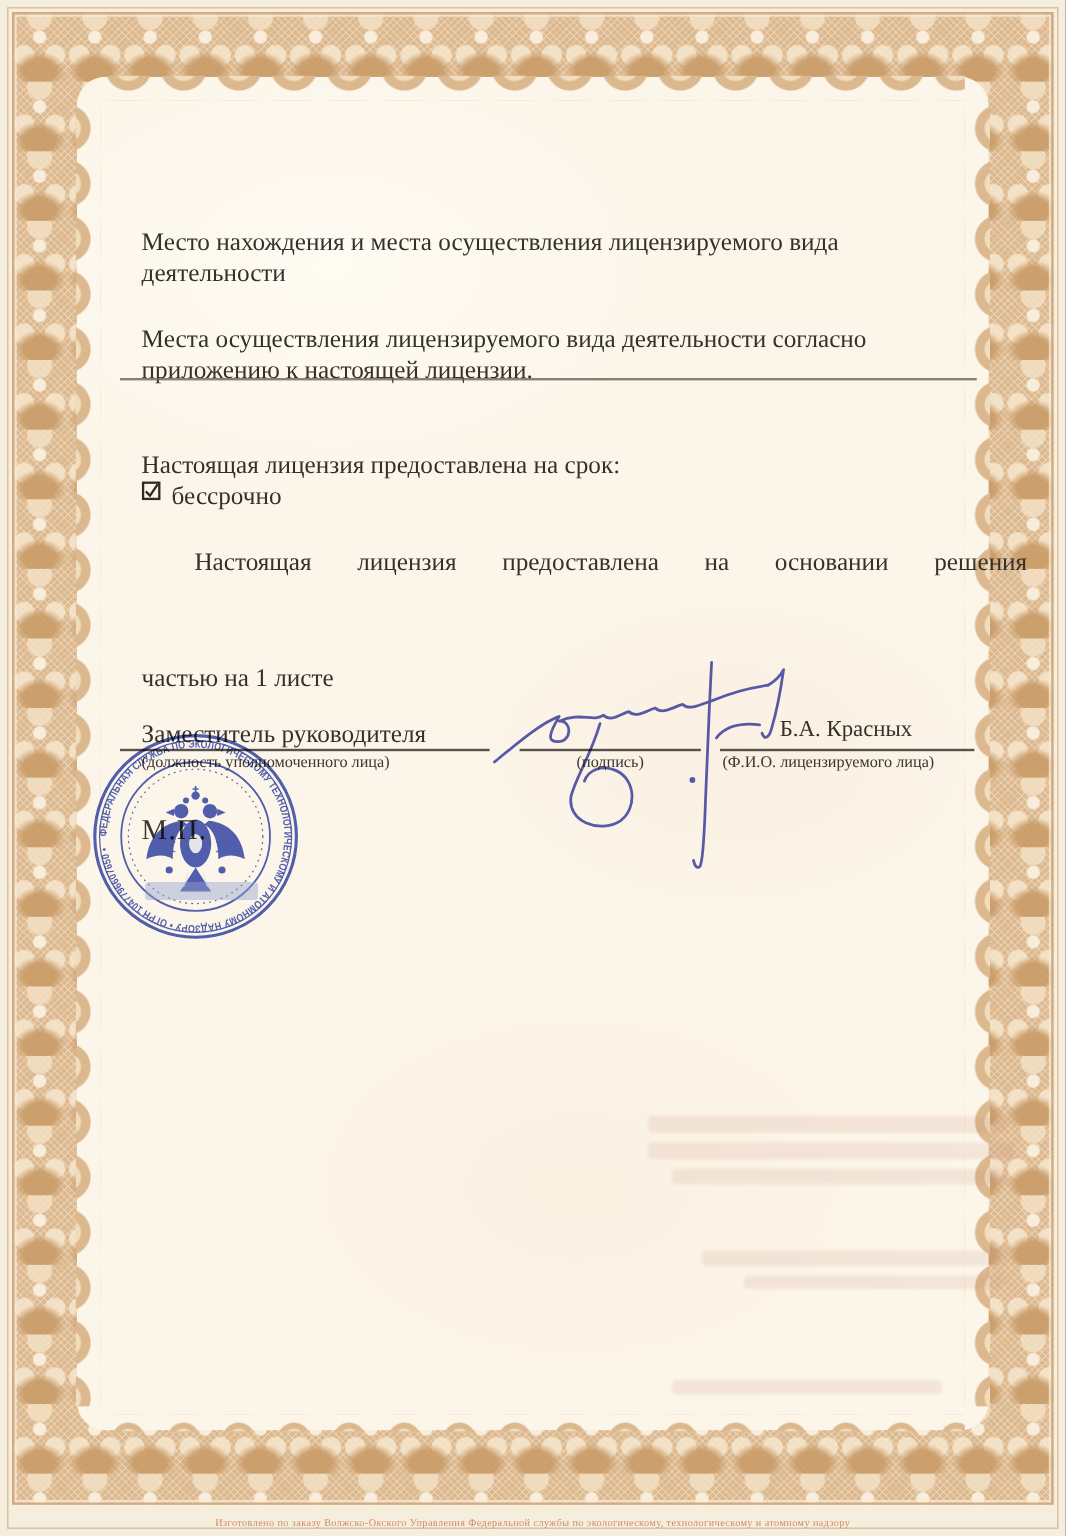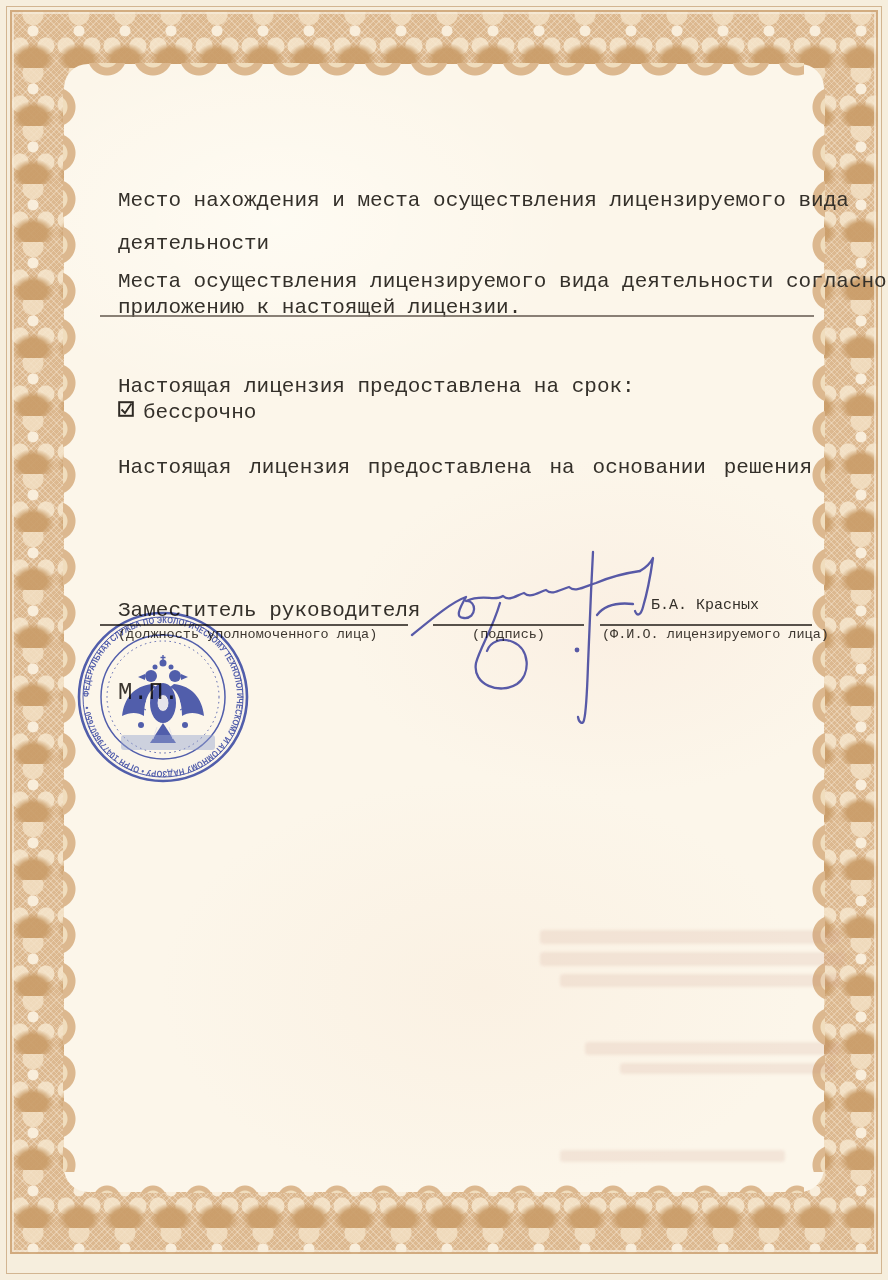--- a/index.html
+++ b/index.html
@@ -65,28 +65,28 @@
       radial-gradient(circle at 28px 23px, #f0ddbd 0 11px, rgba(0,0,0,0) 12px),
       radial-gradient(circle at 28px 23px, #dcb88f 0 19px, rgba(0,0,0,0) 20px);
     background-size:21px 46px; background-repeat:repeat-y; }
   .sc-bottom { bottom:-1px; left:20px; right:20px; height:14px;
     background-image:
       radial-gradient(circle at 23px 20px, #f0ddbd 0 8px, rgba(0,0,0,0) 9px),
       radial-gradient(circle at 23px 20px, #dcb88f 0 13px, rgba(0,0,0,0) 14px);
     background-size:46px 14px; background-repeat:repeat-x; }
 
   
-  .text-layer { position:absolute; inset:0; z-index:2;font-family:Liberation Mono, monospace; }
+  .text-layer { position:absolute; inset:0; z-index:2; }
   .tline { position:absolute; left:118px; width:694px; font-size:21px; line-height:26.5px; white-space:nowrap; }
   .tblock { position:absolute; left:118px; width:694px; font-size:21px; line-height:26.5px; }
-  .just { text-align:justify; text-align-last:justify; white-space:normal; }
+  .just { text-align:justify; text-align-last:justify; white-space:normal;margin-left:44px; }
   .rule { position:absolute; height:2px; background:#6b6257; opacity:.8; }
   .sig-rule { position:absolute; height:1.5px; background:#57514a; top:624px; }
   .caption { position:absolute; top:627px; font-size:13.5px; color:#3c362f; white-space:nowrap; }
-  .officer-name { position:absolute; left:598px; width:214px; top:597px; font-size:15px; text-align:center; white-space:nowrap; }
+  .officer-name { position:absolute; left:598px; width:214px; top:597px; font-size:19px; text-align:center; white-space:nowrap; }
   .seal-mark { position:absolute; left:118px; top:679px; font-size:24px; letter-spacing:1px; color:#3b352e; z-index:2; }
 
   .checkbox-row { position:absolute; left:118px; top:401px; height:27px; display:flex; align-items:flex-start; gap:9px; font-size:21px; }
   .cbx { width:16px; height:16px; flex:0 0 auto; }
 
   
   .ghost { position:absolute; background:rgba(197,146,125,.16); filter:blur(1.5px); border-radius:4px; z-index:1; }
 
   
   .stamp-wrap { position:absolute; left:77px; top:611px; width:172px; height:172px; z-index:3; mix-blend-mode:multiply; opacity:.92; }
@@ -115,36 +115,37 @@
   <div class="ghost" style="left:540px;top:930px;width:300px;height:14px;"></div>
   <div class="ghost" style="left:540px;top:952px;width:305px;height:14px;"></div>
   <div class="ghost" style="left:560px;top:974px;width:280px;height:13px;"></div>
   <div class="ghost" style="left:585px;top:1042px;width:255px;height:13px;"></div>
   <div class="ghost" style="left:620px;top:1063px;width:215px;height:11px;"></div>
   <div class="ghost" style="left:560px;top:1150px;width:225px;height:12px;"></div>
 
   <div class="text-layer">
 
     <div class="tline" style="top:188px">Место нахождения и места осуществления лицензируемого вида</div>
-    <div class="tline" style="top:231px">деятельности</div>
+    <div class="tline" style="top:214px">деятельности</div>
     <div class="tline" style="top:269px">Места осуществления лицензируемого вида деятельности согласно</div>
     <div class="tline" style="top:295px">приложению к настоящей лицензии.</div>
     <div class="rule" style="left:100px; top:315px; width:714px;"></div>
 
     <div class="tline" style="top:374px">Настоящая лицензия предоставлена на срок:</div>
     <div class="checkbox-row">
       <svg class="cbx" viewBox="0 0 16 16">
         <rect x="1.2" y="1.2" width="13.6" height="13.6" fill="none" stroke="#2e2a24" stroke-width="2"></rect>
         <polyline points="3.5,8.5 7,12 13.5,2.5" fill="none" stroke="#2e2a24" stroke-width="1.9"></polyline>
       </svg>
       <span>бессрочно</span>
     </div>
 
     <div class="tblock just" style="top:455px">Настоящая лицензия предоставлена на основании решения</div>
 
+    <div class="tline" style="top:552px">частью на 1 листе</div>
 
     <div class="tline" style="top:598px; width:auto;text-align:center;">Заместитель руководителя</div>
     <div class="sig-rule" style="left:100px; width:308px;"></div>
     <div class="sig-rule" style="left:433px; width:151px;"></div>
     <div class="sig-rule" style="left:600px; width:212px;"></div>
     <div class="caption" style="left:118px;">(должность уполномоченного лица)</div>
     <div class="caption" style="left:433px; width:151px; text-align:center;">(подпись)</div>
     <div class="caption" style="left:602px;">(Ф.И.О. лицензируемого лица)</div>
     <div class="officer-name">Б.А. Красных</div>
 
@@ -196,13 +197,14 @@
         <path d="M 12,90 C 34,72 52,57 66,52 C 59,64 55,73 64,73 C 77,74 77,55 66,56 C 84,48 94,57 103,51 C 109,57 117,50 124,48 C 130,54 139,47 146,45 C 152,51 161,44 169,42 C 175,48 186,41 196,38 C 210,32 226,28 240,26"></path>
         <path d="M 240,26 C 247,22 251,17 253,13 C 250,34 246,52 243,62 C 241,70 237,72 235,66"></path>
         <path d="M 100,58 C 92,85 80,103 76,118 C 72,140 100,150 117,139 C 131,129 130,104 113,97 C 101,92 90,97 87,106"></path>
         <path d="M 193,7 C 191,45 189,90 188,120 C 187,150 186,168 184,175 C 183,180 179,178 178,172"></path>
         <path d="M 197,70 C 203,62 215,57 233,59"></path>
         <circle cx="177" cy="105" r="2.4" fill="#4b51b4" stroke="none"></circle>
       </g>
     </svg>
   </div>
 
+  <div class="footer-note">Изготовлено по заказу Волжско-Окского Управления Федеральной службы по экологическому, технологическому и атомному надзору</div>
 </div>
 
 </body></html>

